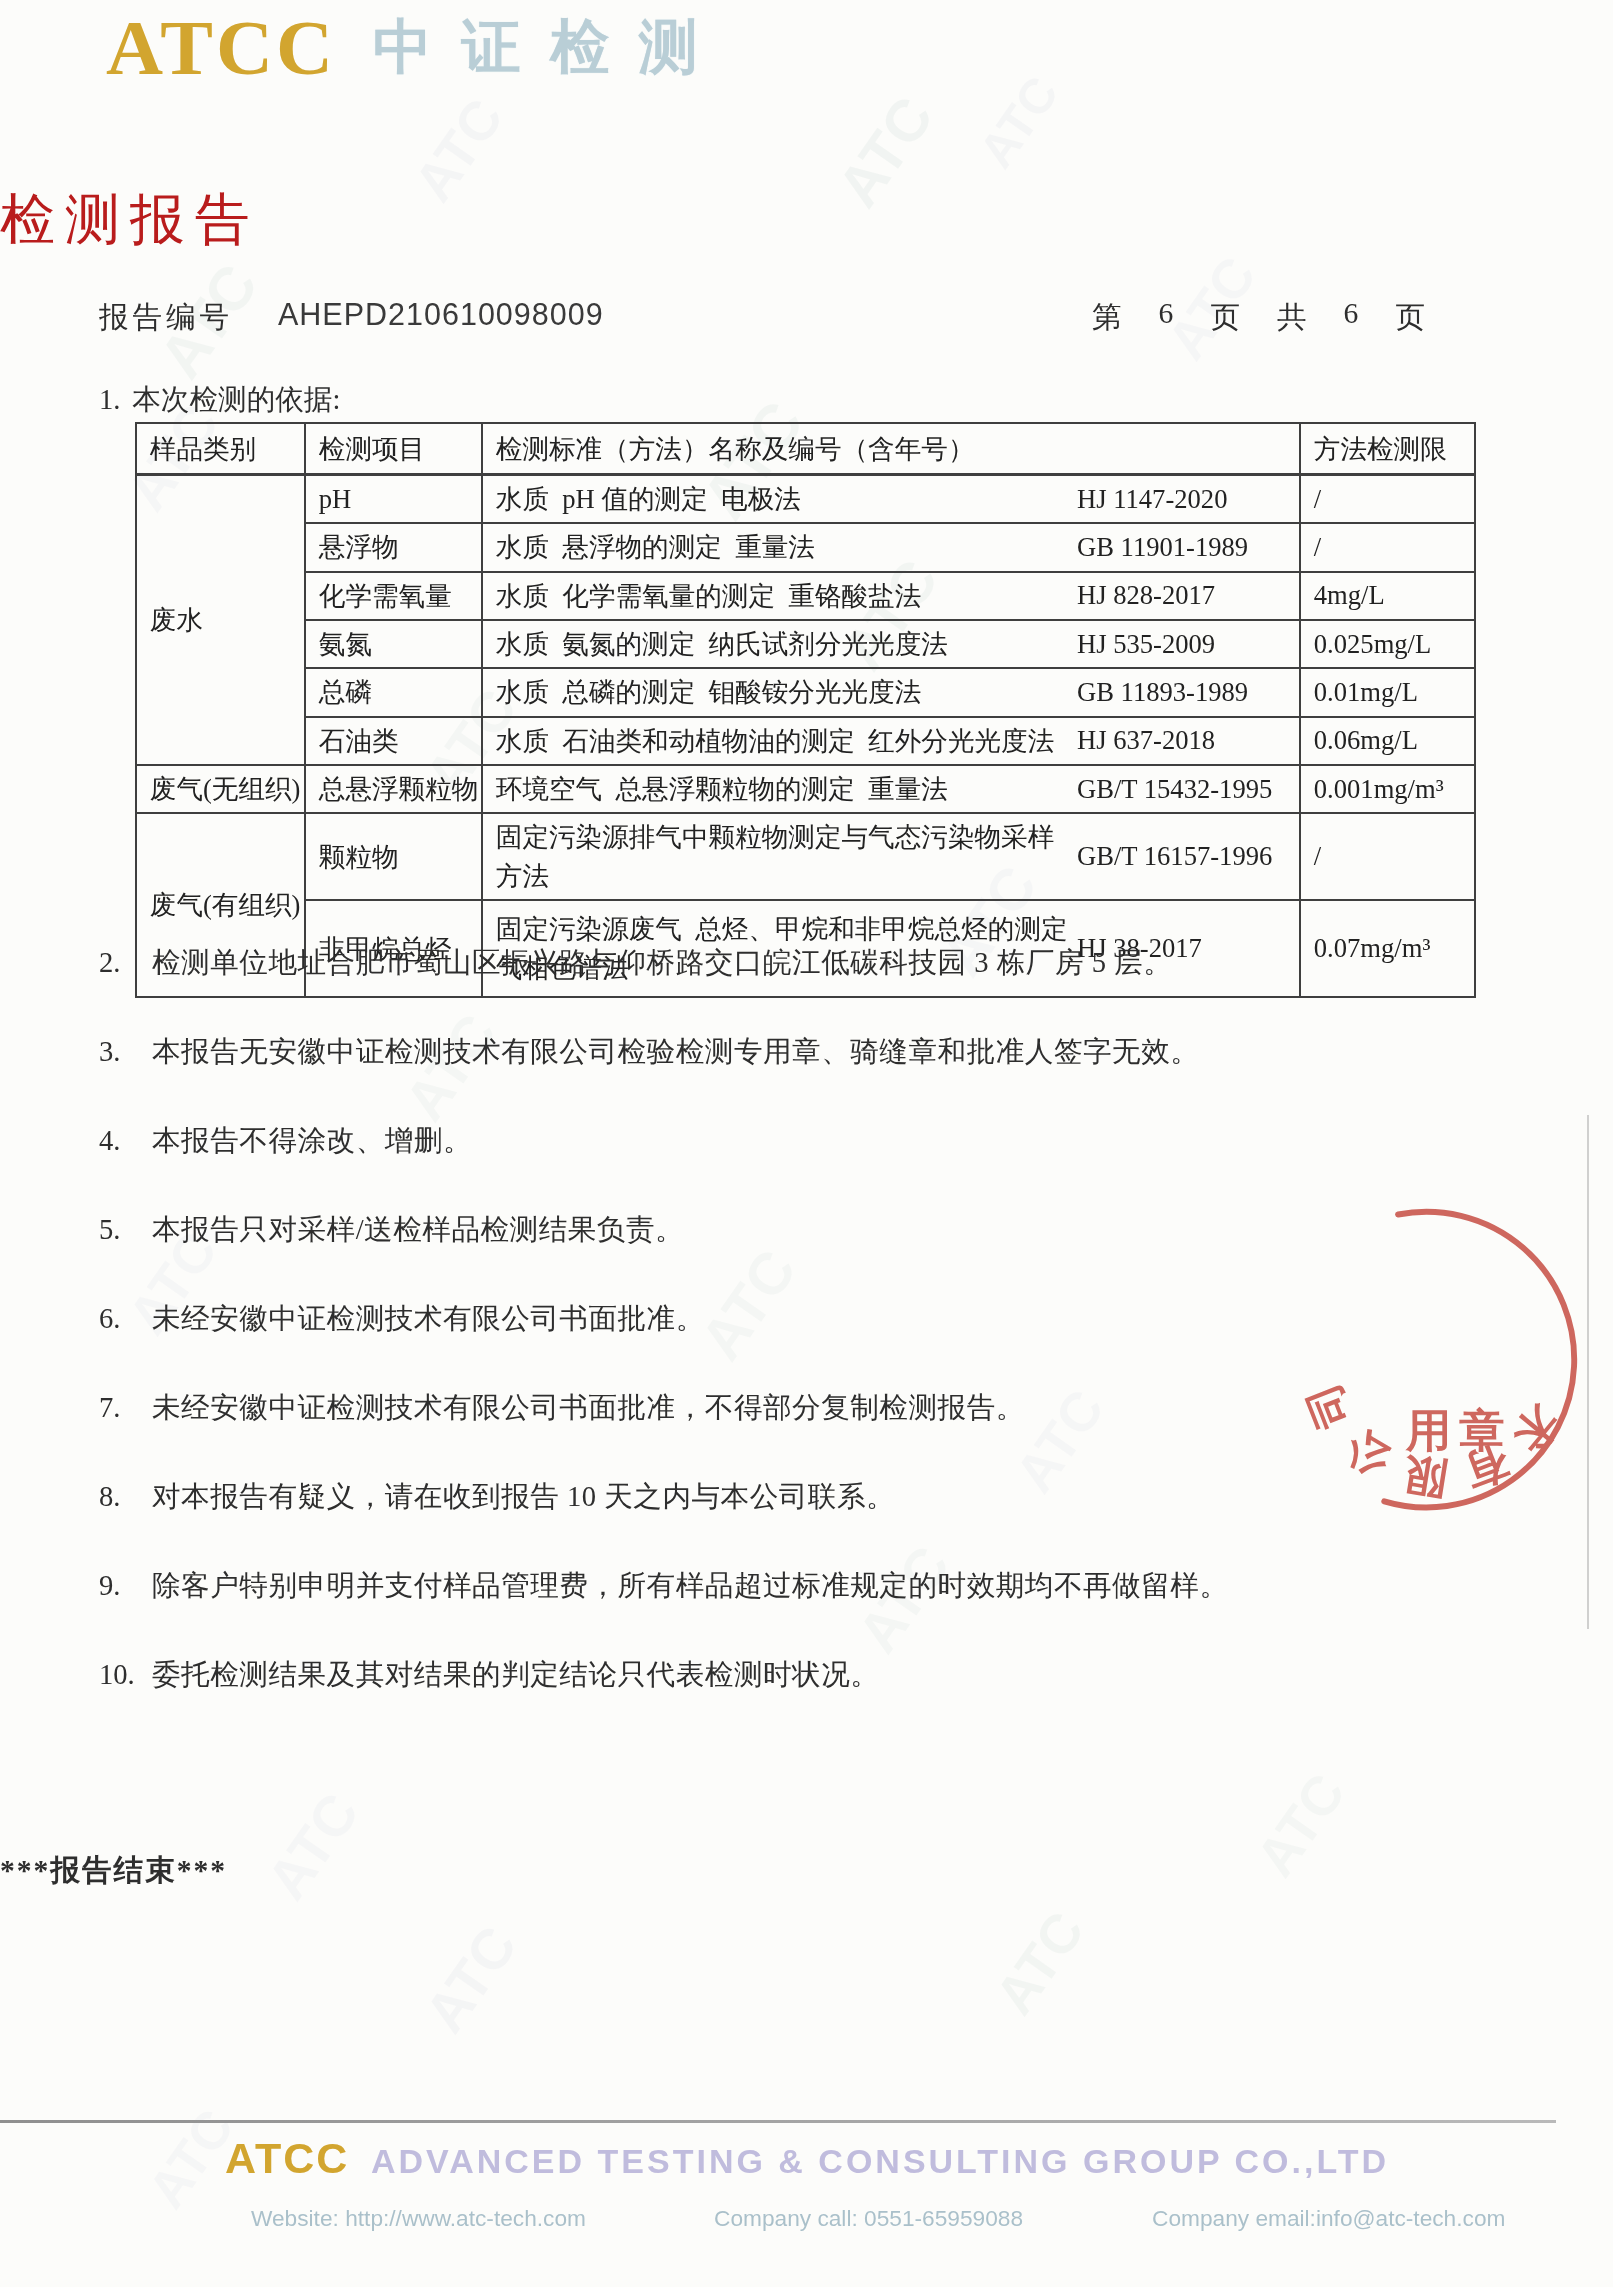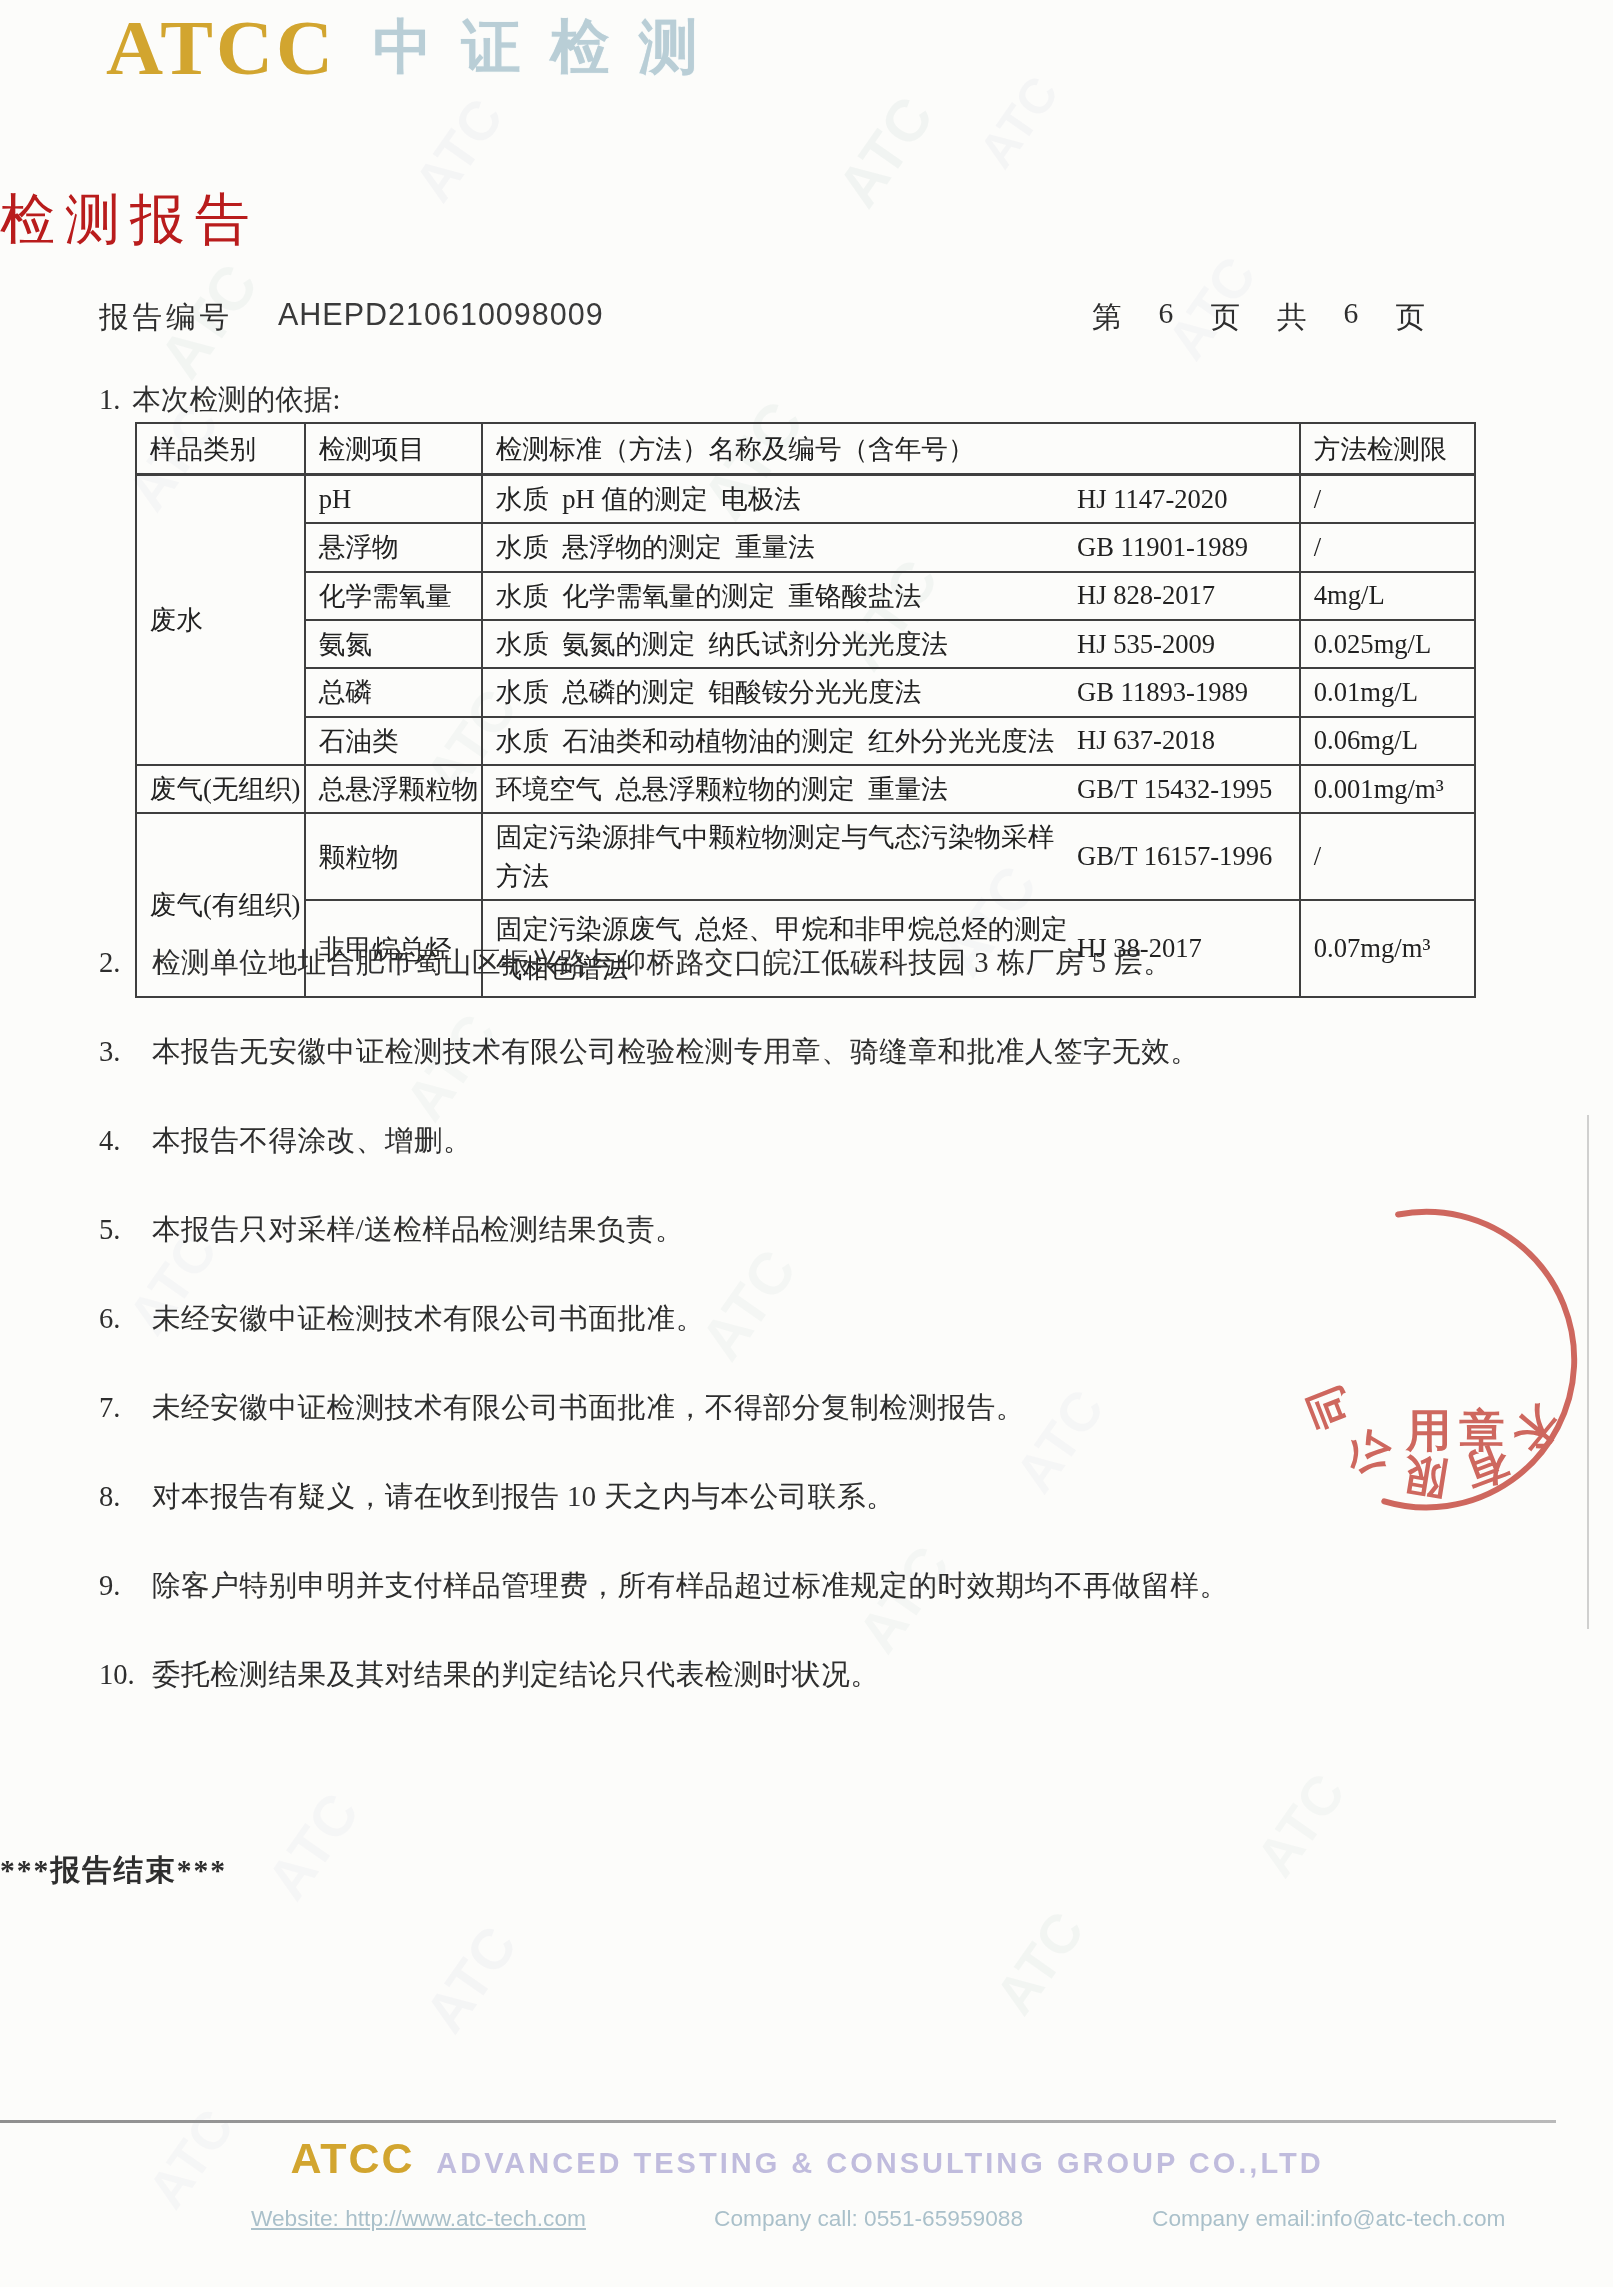--- a/index.html
+++ b/index.html
@@ -57,25 +57,25 @@
   
   .seal{position:absolute;top:1182px;left:1266px;width:340px;height:340px;opacity:.82;}
   .page-edge{position:absolute;left:1587px;top:1115px;width:2px;height:514px;
              background:#b8b8b8;opacity:.65;}
   
   .f-divider{position:absolute;top:2120px;left:0;width:1556px;height:3px;
              background:linear-gradient(90deg,#8f8f8f,#b9b9b9);}
   .f-brand{position:absolute;top:2134px;left:0;width:100%;text-align:center;
            font-family:"Liberation Sans",sans-serif;font-weight:bold;}
   .f-brand .gold{font-size:43px;color:#d2a52f;letter-spacing:2px;margin-right:21.7px;}
-  .f-brand .rest{font-size:29px;color:#b2add7;letter-spacing:3px;opacity:.8;}
+  .f-brand .rest{font-size:34px;color:#b2add7;letter-spacing:3px;opacity:.8;}
   .f-contacts{position:absolute;top:2205px;left:251px;right:0;display:flex;
               font-family:"Liberation Sans",sans-serif;font-size:22.7px;color:#9cb6c2;}
   .f-contacts span{opacity:.85;}
-  .f-web{width:463px;text-decoration:underline;} .f-call{width:438px;} .f-mail{flex:1;}
+  .f-web{width:463px;} .f-call{width:438px;} .f-mail{flex:1;}
 </style>
 </head>
 <body>
 
 <div class="page">
 
   <div>
     <span class="wm" style="left:148px;top:286px;font-size:61px;color:#7fa39b;opacity:.07;">ATC</span>
     <span class="wm" style="left:404px;top:118px;font-size:55px;color:#9b9fc0;opacity:.07;">ATC</span>
     <span class="wm" style="left:827px;top:118px;font-size:59px;color:#7fa39b;opacity:.08;">ATC</span>

